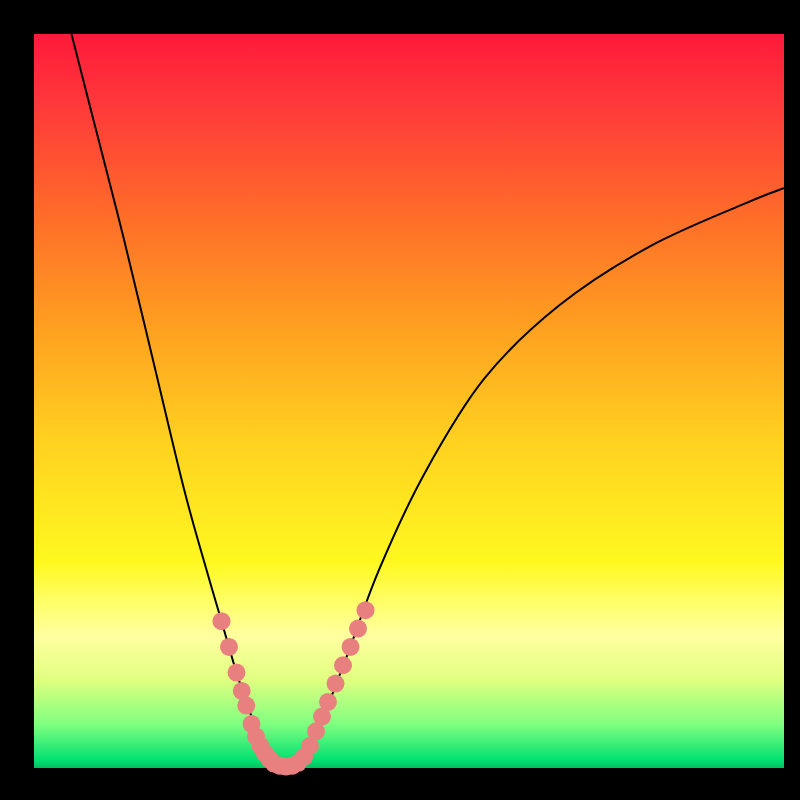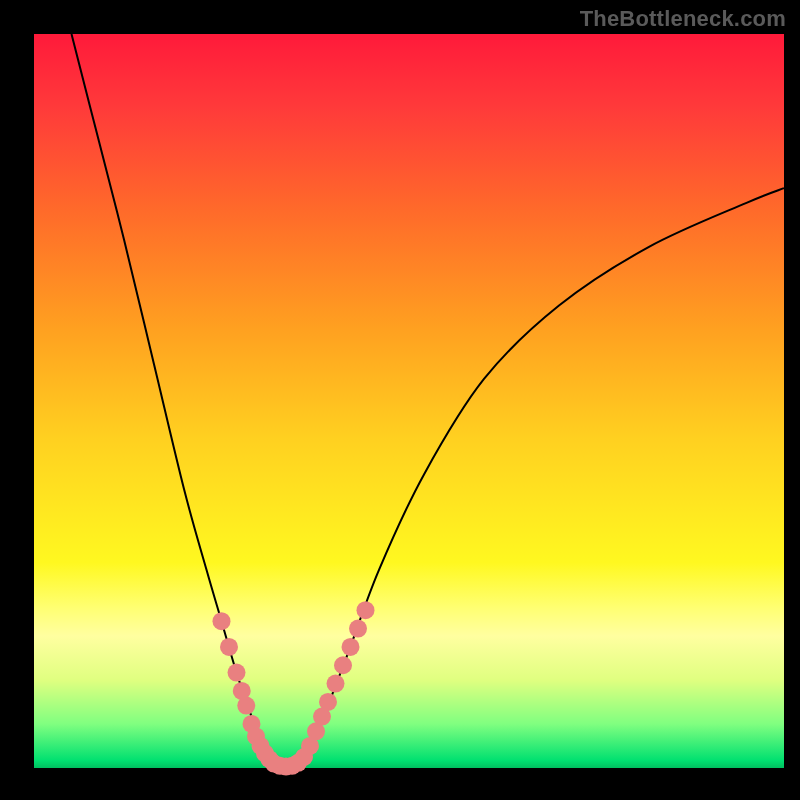--- a/index.html
+++ b/index.html
@@ -79,14 +79,13 @@
           <circle cx="288.00" cy="682.62" r="9" fill="#e98080"></circle>
           <circle cx="294.00" cy="667.94" r="9" fill="#e98080"></circle>
           <circle cx="301.50" cy="649.59" r="9" fill="#e98080"></circle>
           <circle cx="309.00" cy="631.24" r="9" fill="#e98080"></circle>
           <circle cx="316.50" cy="612.89" r="9" fill="#e98080"></circle>
           <circle cx="324.00" cy="594.54" r="9" fill="#e98080"></circle>
           <circle cx="331.50" cy="576.19" r="9" fill="#e98080"></circle>
         </g>
     </svg>
   </div>
-  <div class="watermark">TheBottleneck.com</div>
 </div>
 
 </body></html>

